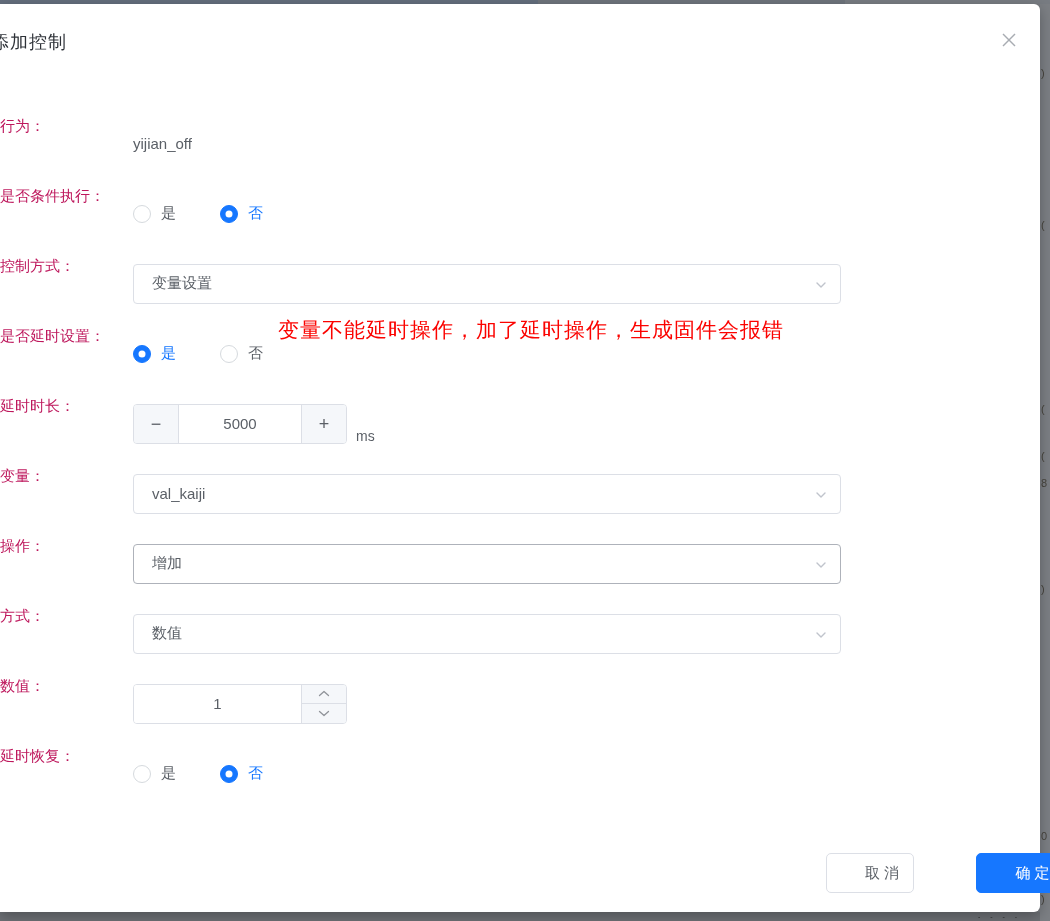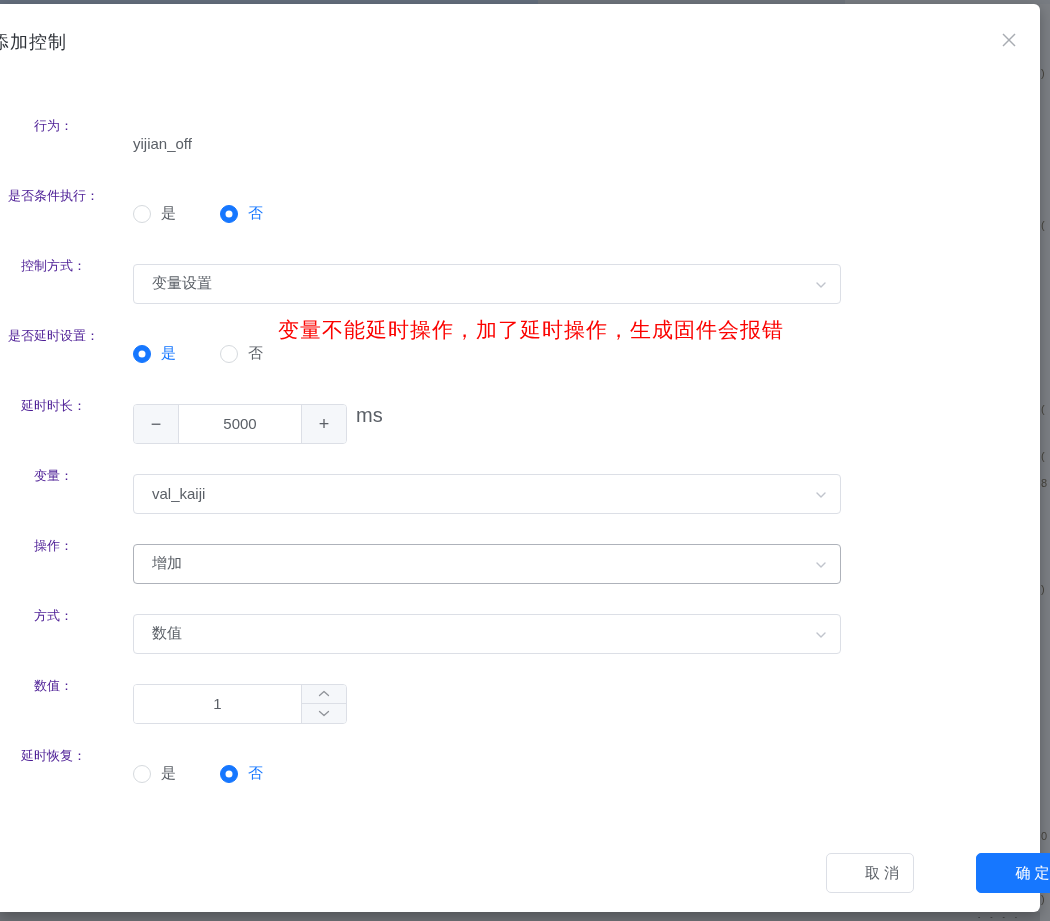--- a/index.html
+++ b/index.html
@@ -25,22 +25,22 @@
     background:#ffffff; border-radius:0 6px 6px 0;
     box-shadow:0 4px 14px rgba(0,0,0,.28); }
   .dialog-title{ position:absolute; left:-9px; top:26px; font-size:18px; color:#2e3238; letter-spacing:1px; }
   .close-btn{ position:absolute; top:26px; right:20px; width:22px; height:22px;
     background:none; border:none; cursor:pointer; padding:0; }
 
   
   .form{ position:absolute; left:0; top:0; width:100%; }
   .row{ position:relative; display:flex; align-items:center; height:40px; margin:0 0 30px 0; }
   .row:first-child{ margin-top:102px; }
-  .lbl{ flex:none; width:107px; text-align:center; font-size:13px; color:#4c1d95; }
-  .ctrl{ display:flex; align-items:flex-start; margin-left:26px; position:relative;margin-top:35px; }
+  .lbl{ flex:none; width:107px; text-align:left; font-size:15px; color:#be185d; }
+  .ctrl{ display:flex; align-items:flex-end; margin-left:26px; position:relative;margin-top:35px; }
   .static-val{ font-size:15px; color:#5a5f66; }
 
   
   .radio-opt{ display:flex; align-items:center; cursor:pointer; }
   .radio-opt + .radio-opt{ margin-left:44px; }
   .radio-circle{ width:18px; height:18px; border-radius:50%; background:#fff;
     border:1px solid #d6dade; position:relative; flex:none; }
   .radio-opt.selected .radio-circle{ background:#1677ff; border-color:#1677ff; }
   .radio-opt.selected .radio-circle::after{ content:""; position:absolute; left:50%; top:50%;
     width:7px; height:7px; border-radius:50%; background:#fff; transform:translate(-50%,-50%); }
@@ -57,21 +57,21 @@
 
   
   .stepper{ display:flex; width:214px; height:40px; border:1px solid #dcdfe6;
     border-radius:4px; overflow:hidden; background:#fff; }
   .step-btn{ flex:none; width:45px; background:#f5f7fa; border:none; cursor:pointer;
     font-size:18px; color:#5a5f66; font-family:inherit; line-height:1; }
   .step-btn.minus{ border-right:1px solid #dcdfe6; }
   .step-btn.plus{ border-left:1px solid #dcdfe6; }
   .num-input{ flex:1; min-width:0; border:none; outline:none; text-align:center;
     font-size:15px; color:#5a5f66; font-family:inherit; background:#fff; }
-  .unit{ margin-left:9px; font-size:20px; color:#5a5f66; }
+  .unit{ margin-left:9px; font-size:14px; color:#5a5f66; }
 
   
   .spin{ display:flex; width:214px; height:40px; border:1px solid #dcdfe6;
     border-radius:4px; overflow:hidden; background:#fff; }
   .spin .num-input{ flex:none; width:167px; }
   .spin-col{ flex:1; display:flex; flex-direction:column; border-left:1px solid #dcdfe6; }
   .spin-btn{ flex:1; background:#f5f7fa; border:none; cursor:pointer; padding:0;
     display:flex; align-items:center; justify-content:center; }
   .spin-btn.up{ border-bottom:1px solid #dcdfe6; }
 

